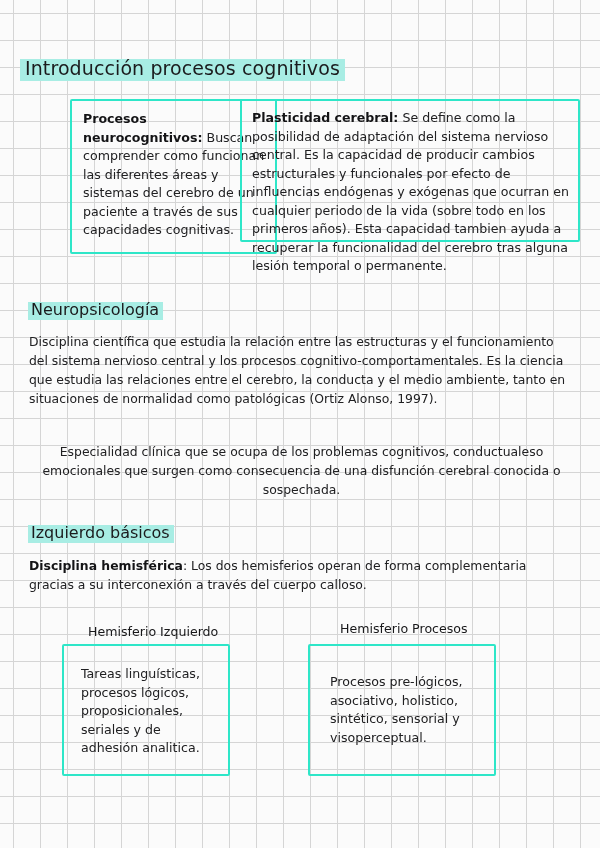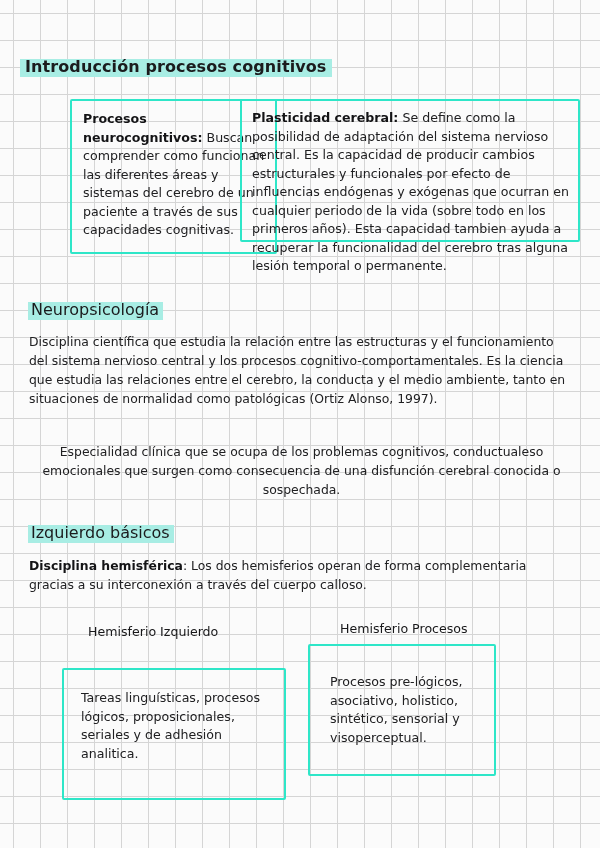--- a/index.html
+++ b/index.html
@@ -33,22 +33,22 @@
   #page {
     position: absolute;
     inset: 0;
     z-index: 1;
   }
 
   .abs { position: absolute; }
 
   
   .hl-title {
-    font-size: 16px;
-    font-weight: 700;
+    font-size: 19px;
+    font-weight: 400;
     letter-spacing: 0.1px;
     color: #1b1b1d;
     line-height: 1.15;
     white-space: nowrap;
     display: inline-block;
     padding: 1px 5px 2px 5px;
     background: linear-gradient(#a8ede4, #a8ede4);
     background-size: 100% 88%;
     background-position: 0 55%;
     background-repeat: no-repeat;
@@ -134,21 +134,21 @@
   </div>
 
   <div class="abs body-text" style="left:29px; top:557px; width:545px;">
     <span class="lead">Disciplina hemisférica</span><span>: Los dos hemisferios operan de forma complementaria gracias a su interconexión a través del cuerpo calloso.</span>
   </div>
 
   <div class="abs hemi-label" style="left:88px; top:624px;">Hemisferio Izquierdo</div>
 
   <div class="abs hemi-label" style="left:340px; top:621px;">Hemisferio Procesos</div>
 
-  <div class="abs cyan-box" style="left:62px; top:644px; width:224px; height:132px; padding:19px 13px 0 17px;margin-top:24px;">
+  <div class="abs cyan-box" style="left:62px; top:644px; width:168px; height:132px; padding:19px 13px 0 17px;">
     <div class="box-text">Tareas linguísticas, procesos lógicos, proposicionales, seriales y de adhesión analitica.</div>
   </div>
 
   <div class="abs cyan-box" style="left:308px; top:644px; width:188px; height:132px; padding:27px 12px 0 20px;">
     <div class="box-text">Procesos pre-lógicos, asociativo, holistico, sintético, sensorial y visoperceptual.</div>
   </div>
 
 </div>
 
 </body></html>

